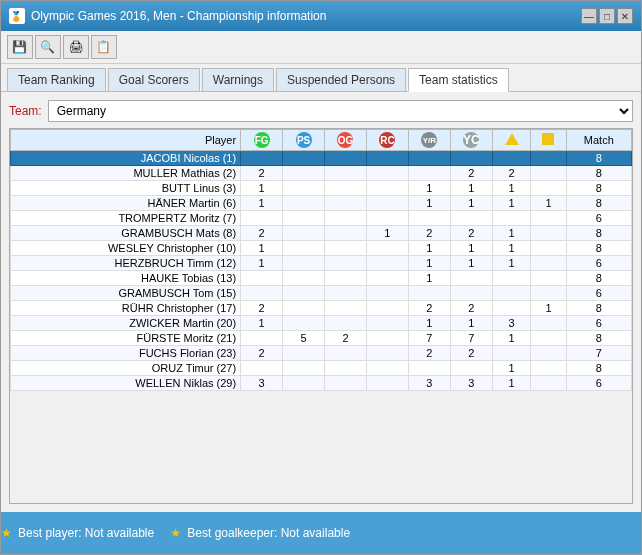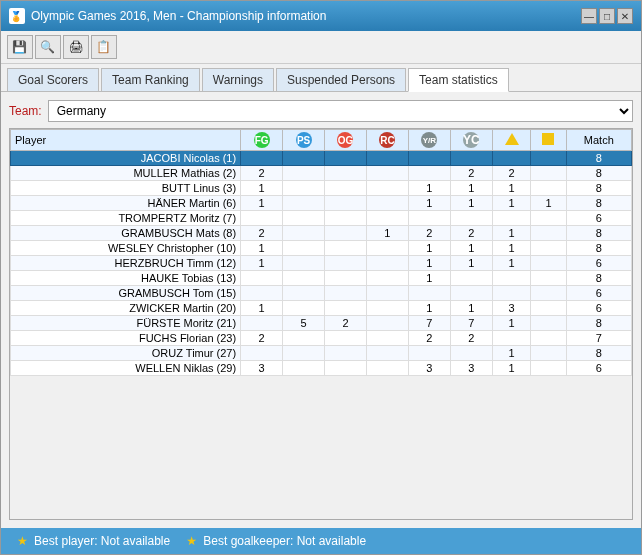--- a/index.html
+++ b/index.html
@@ -17,36 +17,36 @@
     .tab { padding: 4px 10px; border: 1px solid #bbb; border-bottom: none; background: #dde9f5; cursor: pointer; color: #333; font-size: 11px; }
     .tab.active { background: #fff; border-bottom: 1px solid #fff; margin-bottom: -1px; z-index: 1; }
     .content { flex: 1; padding: 8px; display: flex; flex-direction: column; gap: 6px; overflow: hidden; }
     .team-row { display: flex; align-items: center; gap: 6px; }
     .team-label { font-size: 12px; color: #b91c1c; }
     .team-select { flex: 1; height: 22px; border: 1px solid #aaa; background: white; padding: 0 4px; font-size: 12px; }
     .table-container { flex: 1; overflow: auto; border: 1px solid #aaa; }
     table { width: 100%; border-collapse: collapse; background: white; }
     thead tr { background: #ddeeff; }
     th { border: 1px solid #bbb; padding: 2px 4px; text-align: center; font-size: 11px; font-weight: normal; white-space: nowrap; }
-    th.player-col { text-align: left; min-width: 130px; margin-top: 32px; }
+    th.player-col { text-align: right; min-width: 130px; margin-top: 32px; }
     td { border: 1px solid #ddd; padding: 1px 4px; text-align: center; font-size: 11px; white-space: nowrap; }
     td.player-col { text-align: right; padding-right: 4px; }
     tr:nth-child(even) { background: #f5f9ff; }
     tr.selected { background: #2a7db4 !important; color: white; }
     tr.selected td { border-color: #1a5a8a; }
     .icon-circle { width: 16px; height: 16px; border-radius: 50%; display: inline-flex; align-items: center; justify-content: center; font-size: 10px; font-weight: bold; color: white; }
     .icon-green { background: #2ecc40; }
     .icon-blue { background: #3498db; }
     .icon-red { background: #e74c3c; }
     .icon-darkred { background: #c0392b; }
     .icon-grid { background: #7f8c8d; }
     .icon-grid2 { background: #95a5a6; }
     .icon-triangle-y { width: 0; height: 0; border-left: 7px solid transparent; border-right: 7px solid transparent; border-bottom: 12px solid #f1c40f; display: inline-block; }
     .icon-square-y { width: 12px; height: 12px; background: #f1c40f; display: inline-block; }
-    .status-bar { background: #4a9fd4; padding: 4px 16px; display: flex; align-items: center; gap: 16px; color: white; font-size: 11px; height: 26px; }
+    .status-bar { background: #4a9fd4; padding: 4px 0; display: flex; align-items: center; gap: 16px; color: white; font-size: 11px; height: 42px; }
     .star-icon { color: #f1c40f; margin-right: 3px; }
   </style>
 </head>
 <body>
 
 <div class="window">
 
   <div class="title-bar">
     <div class="title-bar-left">
       <div class="title-icon">🏅</div>
@@ -61,24 +61,24 @@
 
   <div class="toolbar">
     <div class="toolbar-btn">💾</div>
     <div class="toolbar-btn">🔍</div>
     <div class="toolbar-btn">🖨</div>
     <div class="toolbar-btn">📋</div>
   </div>
 
   <div class="tab-bar">
     <div class="tab">
+      <span>Team Ranking</span>
+    </div>
+    <div class="tab">
       <span>Goal Scorers</span>
-    </div>
-    <div class="tab">
-      <span>Team Ranking</span>
     </div>
     <div class="tab">
       <span>Warnings</span>
     </div>
     <div class="tab">
       <span>Suspended Persons</span>
     </div>
     <div class="tab active">
       <span>Team statistics</span>
     </div>
@@ -238,20 +238,32 @@
               <td class="player-col">GRAMBUSCH Tom (15)</td>
               <td></td>
               <td></td>
               <td></td>
               <td></td>
               <td></td>
               <td></td>
               <td></td>
               <td></td>
               <td>6</td>
+            </tr>
+            <tr>
+              <td class="player-col">RÜHR Christopher (17)</td>
+              <td>2</td>
+              <td></td>
+              <td></td>
+              <td></td>
+              <td>2</td>
+              <td>2</td>
+              <td></td>
+              <td>1</td>
+              <td>8</td>
             </tr>
             <tr>
               <td class="player-col">ZWICKER Martin (20)</td>
               <td>1</td>
               <td></td>
               <td></td>
               <td></td>
               <td>1</td>
               <td>1</td>
               <td>3</td>

